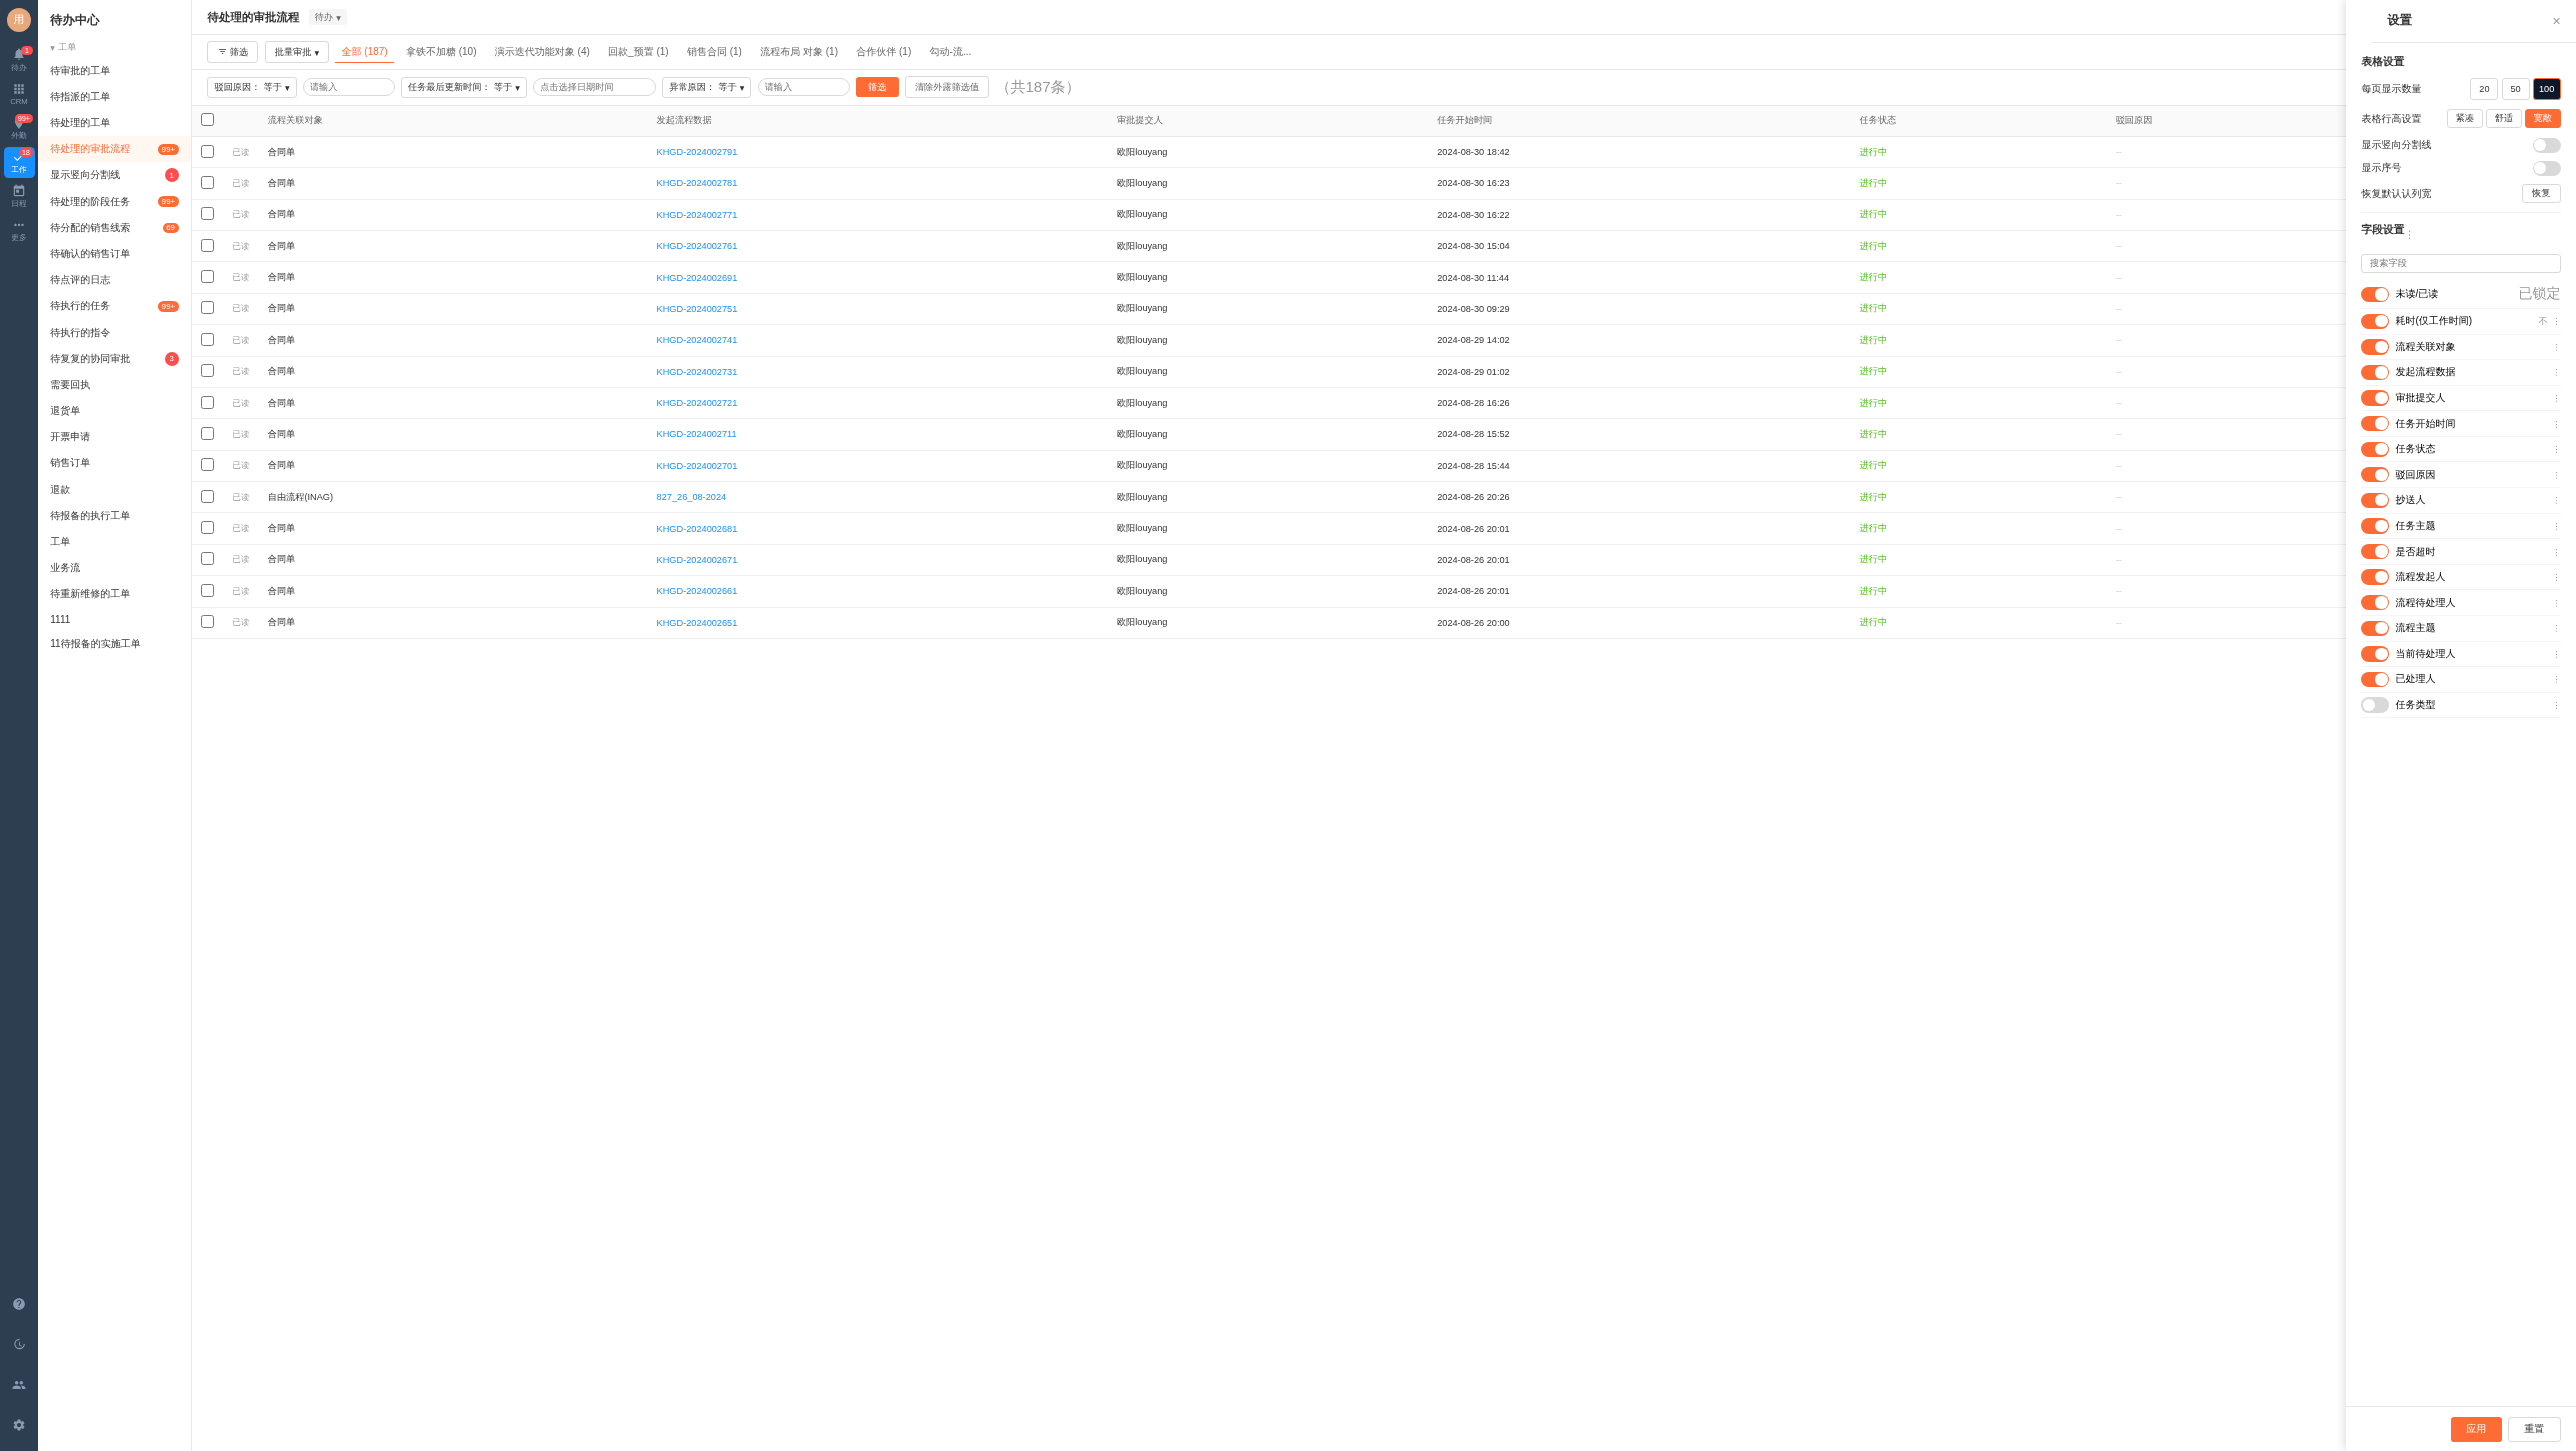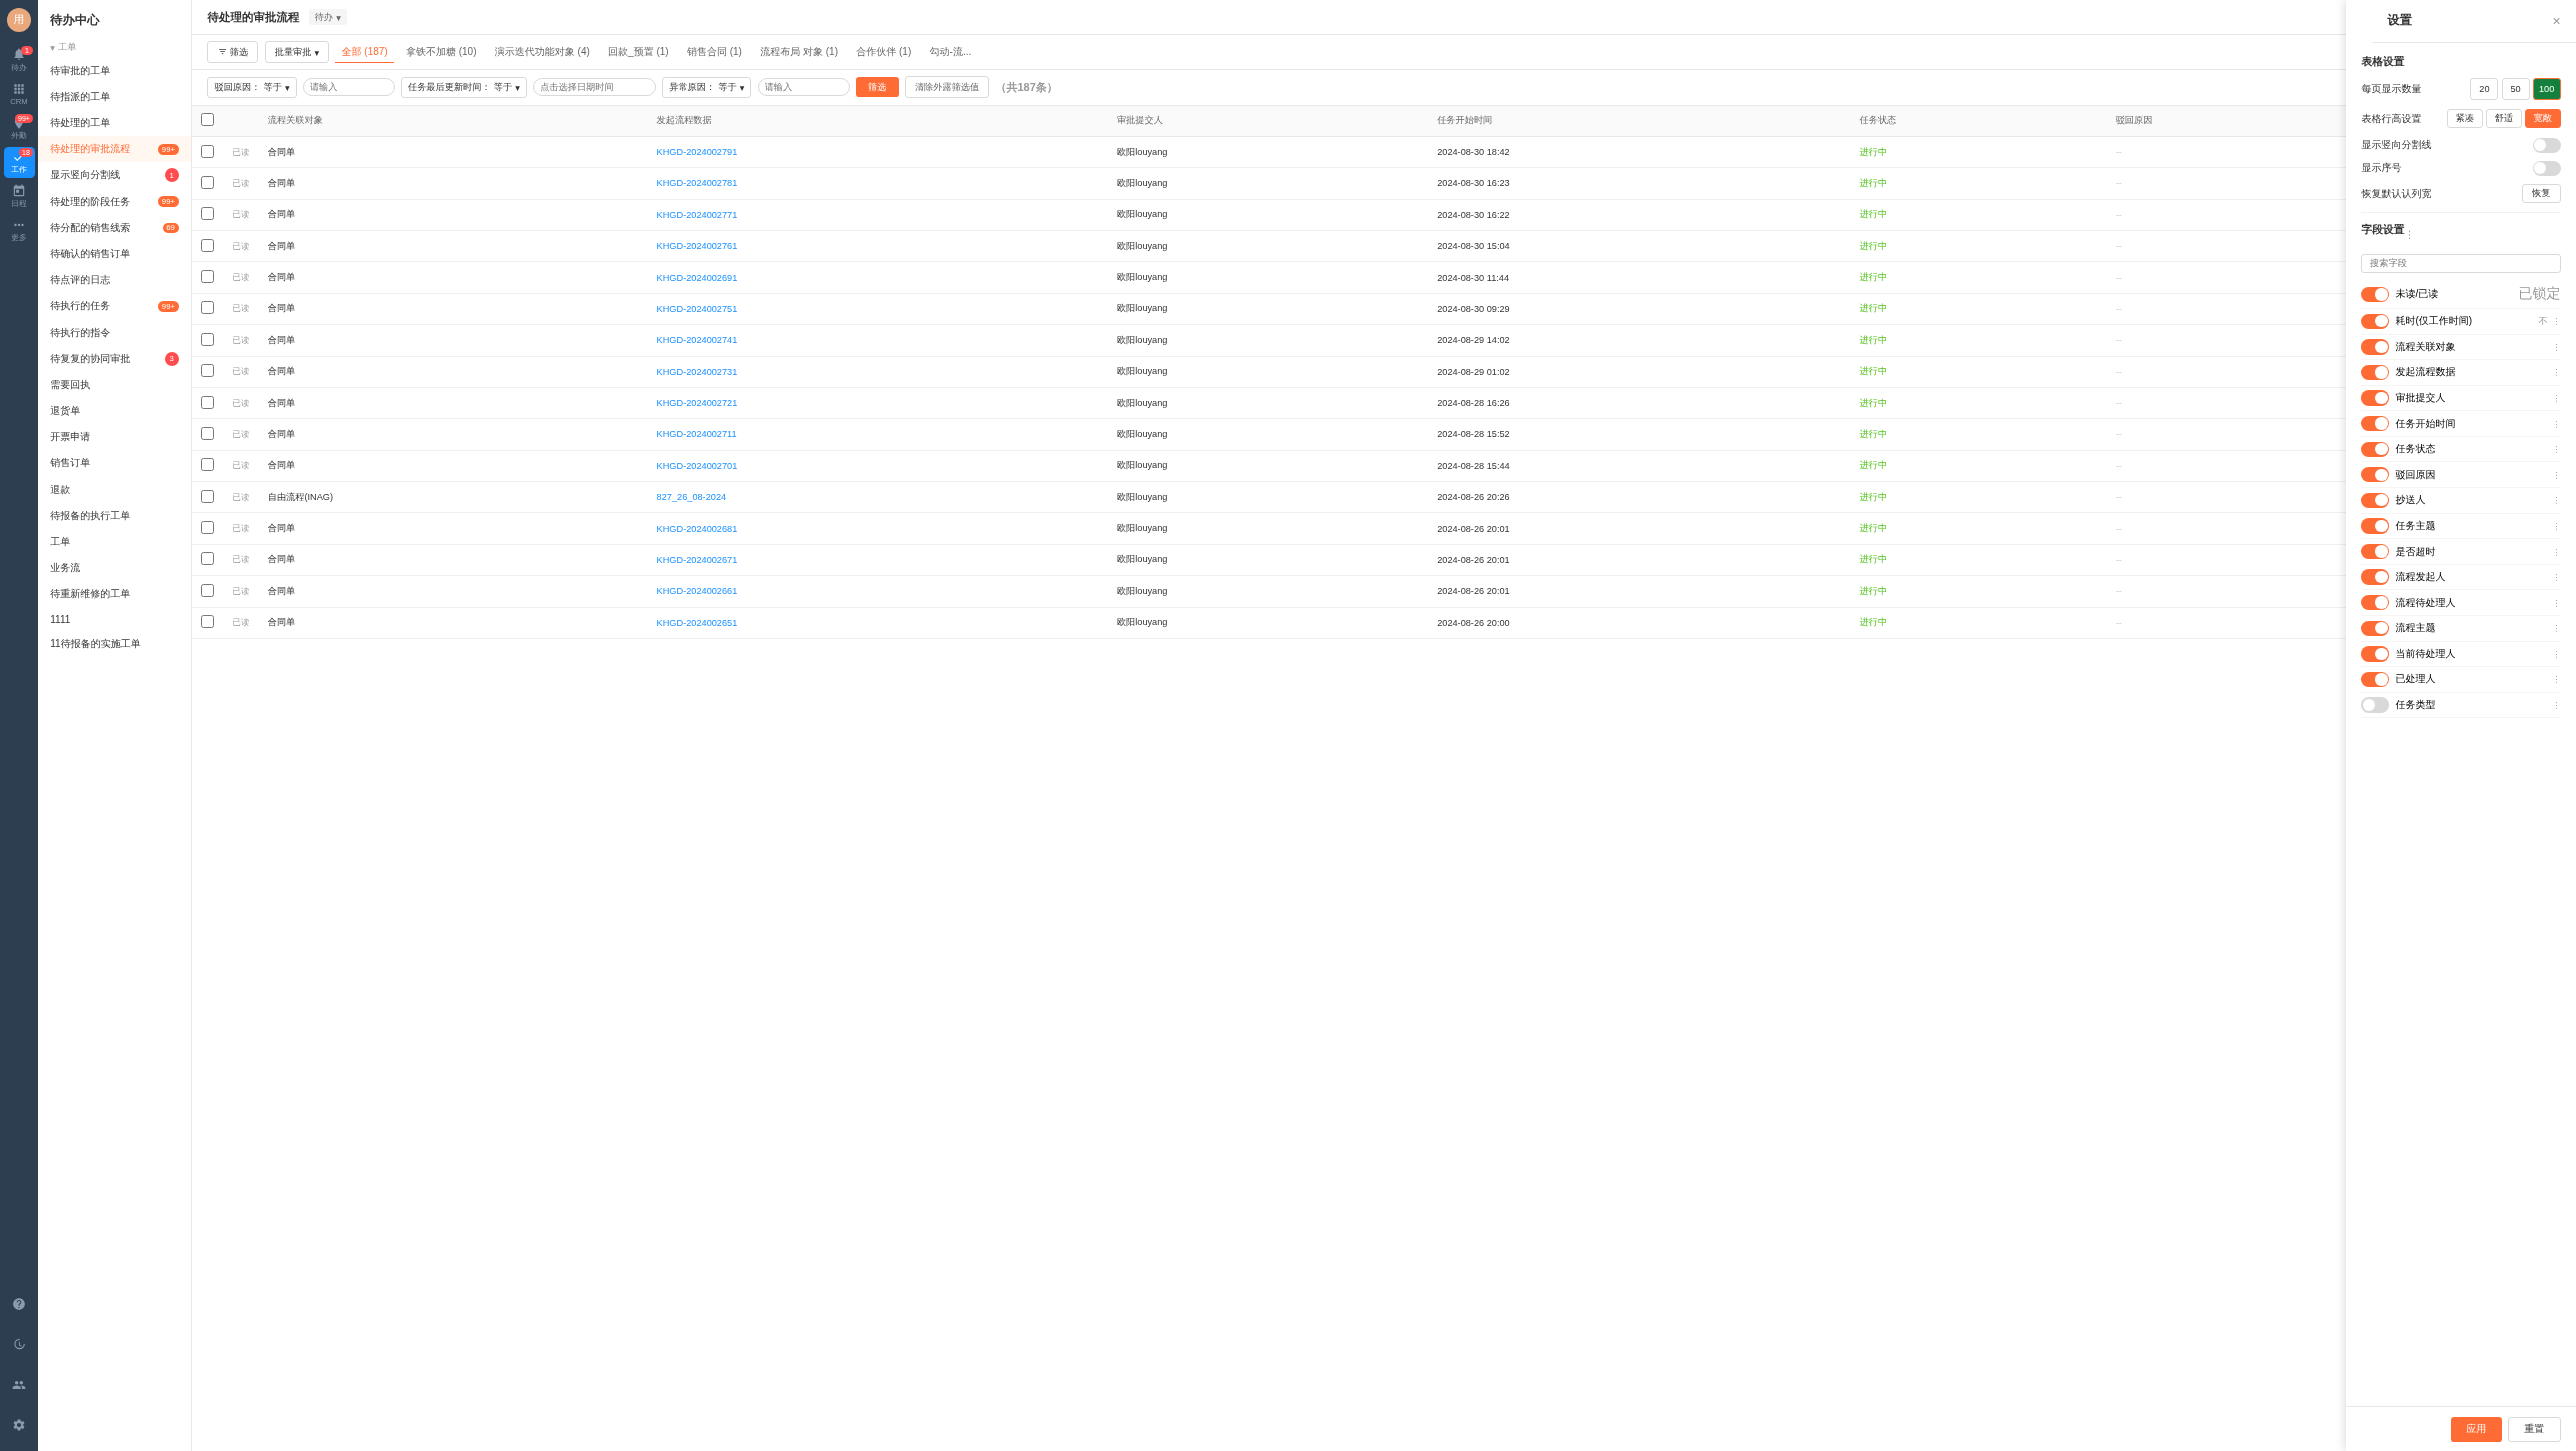--- a/index.html
+++ b/index.html
@@ -112,21 +112,21 @@
       display: flex; align-items: center; gap: 3.1px; border: 0.8px solid #d9d9d9;
       border-radius: 3.1px; padding: 3.1px 6.1px; background: white; cursor: pointer;
       font-size: 9.2px; color: #333;
     }
     .filter-input {
       border: 0.8px solid #d9d9d9; border-radius: 9px; padding: 3.1px 6.1px;
       font-size: 9.2px; width: 92px; color: #999;
     }
     .btn-filter { background: #ff6b35; color: white; border: none; border-radius: 3.1px; padding: 3.8px 12.3px; cursor: pointer; font-size: 9.2px; }
     .btn-clear { background: white; color: #666; border: 0.8px solid #d9d9d9; border-radius: 3.1px; padding: 3.8px 9.2px; cursor: pointer; font-size: 9.2px; }
-    .filter-count { font-size: 11px; color: #999; font-weight: bold; }
+    .filter-count { font-size: 15px; color: #999; }
 
     
     .table-container { flex: 1; overflow: auto; background: white; }
     table { width: 100%; border-collapse: collapse; }
     thead th {
       background: #fafafa; padding: 7.7px 9.2px; text-align: left;
       font-size: 9.2px; color: #666; font-weight: 500;
       border-bottom: 0.8px solid #e8e8e8; white-space: nowrap; position: sticky; top: 0; z-index: 1;
     }
     tbody td {
@@ -159,21 +159,21 @@
     .settings-row {
       display: flex; align-items: center; justify-content: space-between;
       margin-bottom: 9.2px;
     }
     .settings-label { font-size: 10px; color: #333; }
     .page-size-btns { display: flex; gap: 3.1px; }
     .page-size-btn {
       width: 28px; height: 21.5px; border: 0.8px solid #d9d9d9; background: white;
       border-radius: 3.1px; cursor: pointer; font-size: 9.2px; color: #333;
     }
-    .page-size-btn.active { background: #15803d; border-color: #ff6b35; color: white; }
+    .page-size-btn.active { background: #0f172a; border-color: #ff6b35; color: white; }
     .density-btns { display: flex; gap: 3.1px; }
     .density-btn {
       padding: 2.3px 7.7px; border: 0.8px solid #d9d9d9; background: white;
       border-radius: 3.1px; cursor: pointer; font-size: 9.2px; color: #333;
     }
     .density-btn.active { background: #ff6b35; border-color: #ff6b35; color: white; }
     .toggle-row {
       display: flex; align-items: center; justify-content: space-between;
       margin-bottom: 7.7px;
     }

